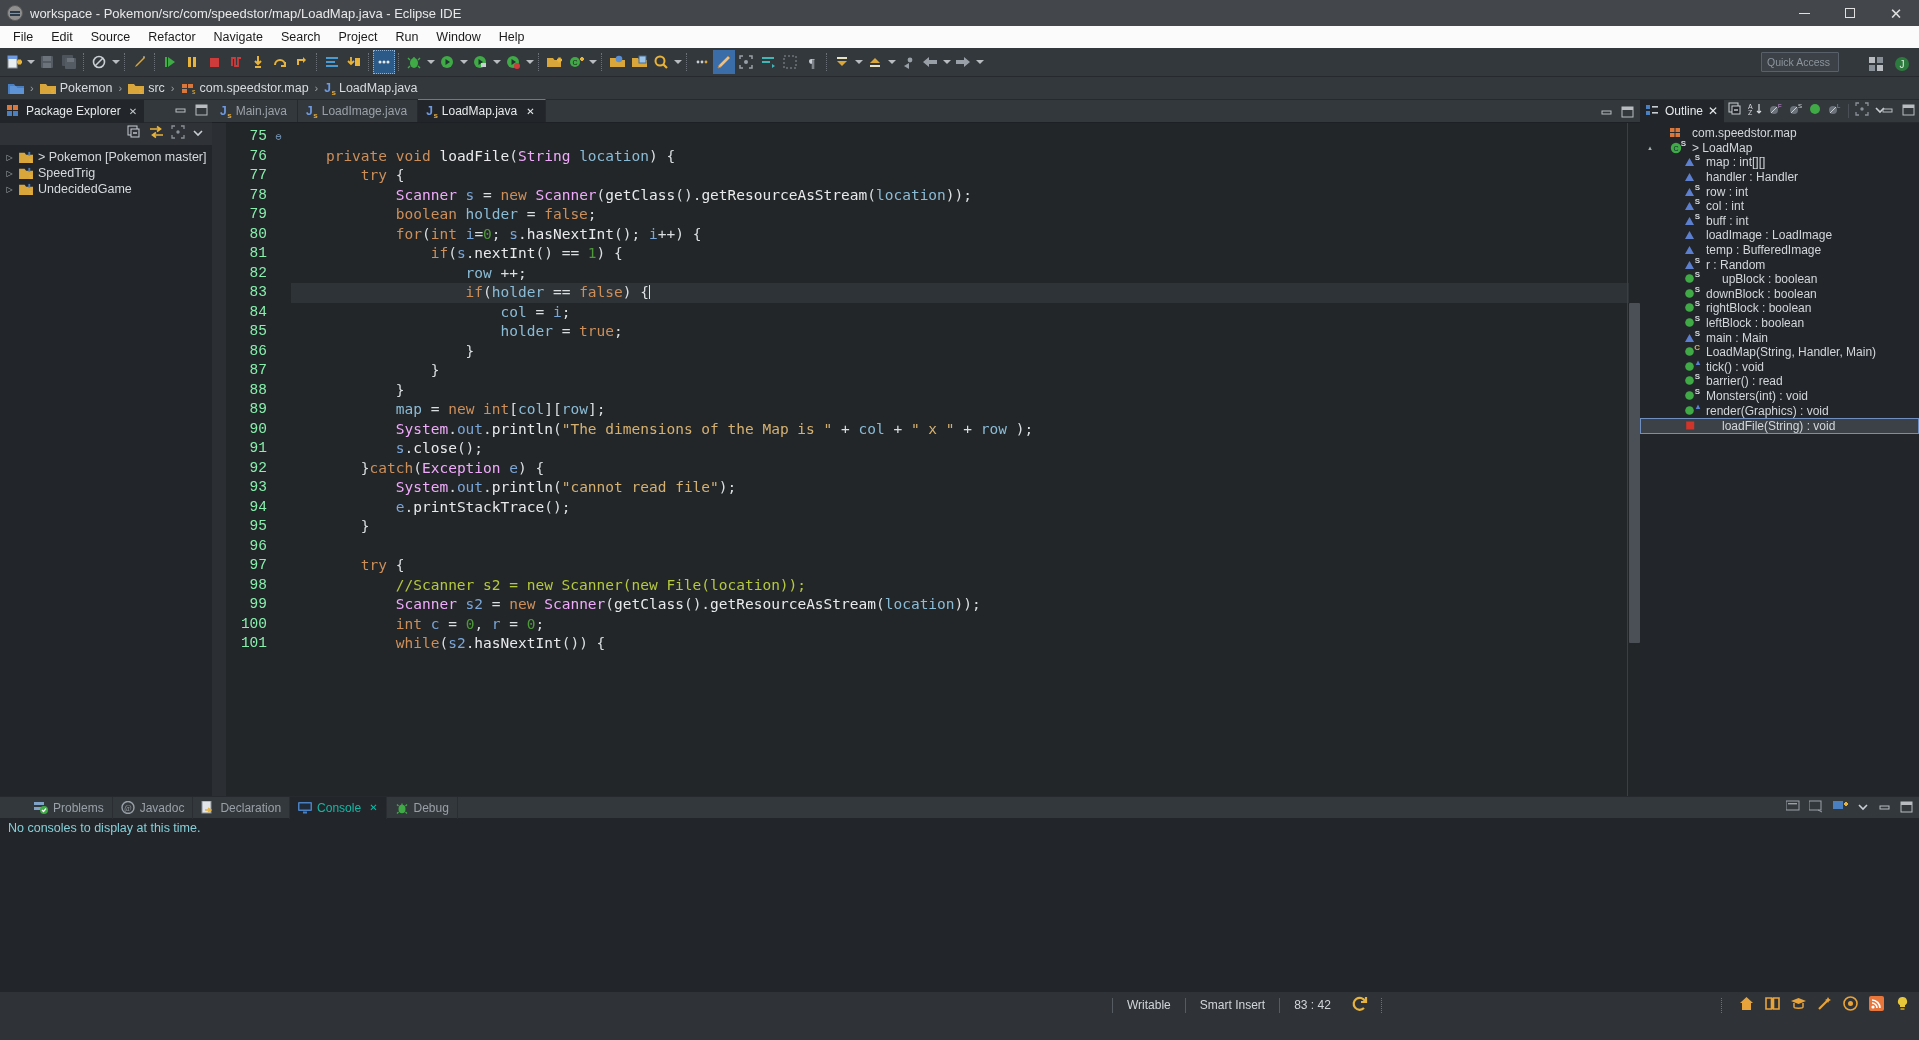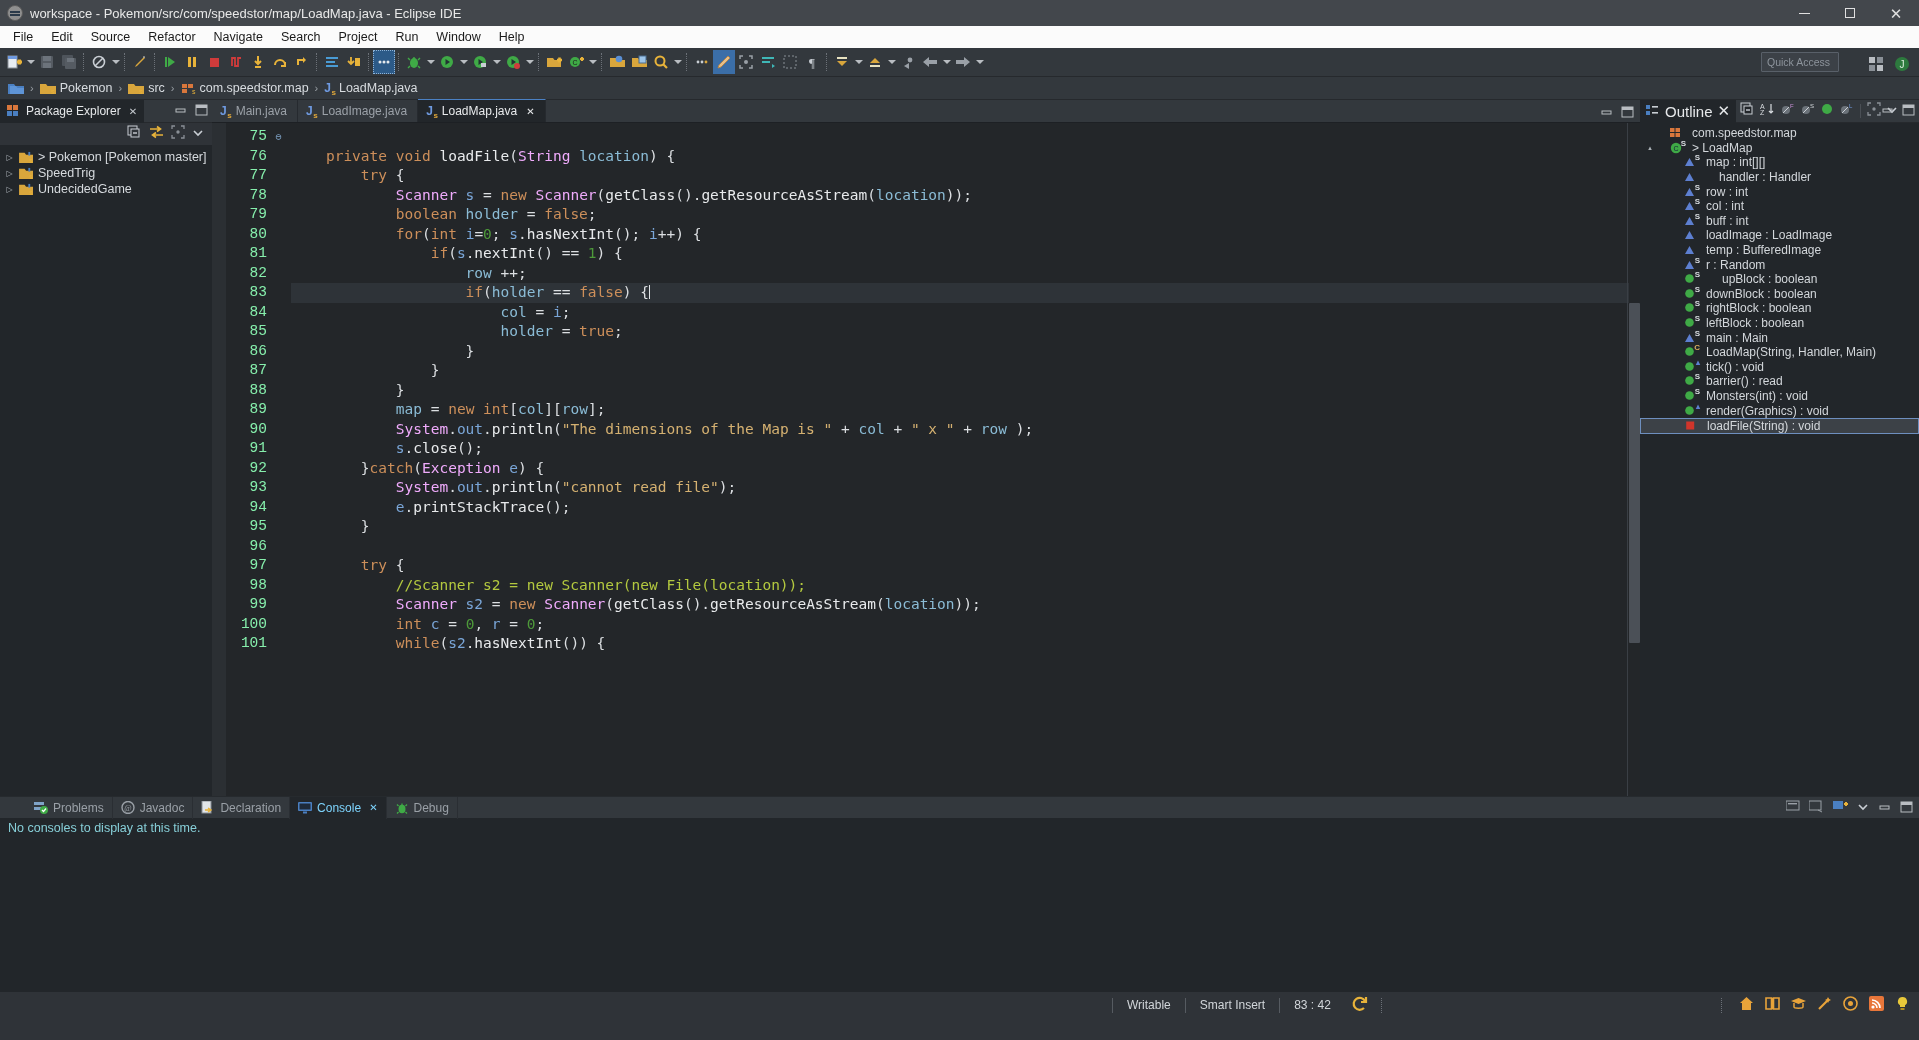--- a/index.html
+++ b/index.html
@@ -140,36 +140,36 @@
     position: absolute; right: 0; top: 180px; width: 11px; height: 340px; background: #4b5057; border-radius: 1px;
   }
   .code-scrollbg { position:absolute; right:0; top:0; bottom:0; width:11px; background:#232629; }
   .ruler { position: absolute; right: 12px; top: 0; bottom: 0; width: 1px; background: #3a3f45; }
 
   
   .outline { width: 279px; background: #2f3338; display: flex; flex-direction: column; flex: none; }
   .outline .viewhead { padding-left: 0; }
   .out-tab {
     display:flex; align-items:center; gap:5px; height:23px; padding:0 6px;
-    font-size:15px; color:#e6e8ea; background:#22262a;
+    font-size:12px; color:#e6e8ea; background:#22262a;
   }
   .out-tools { display:flex; align-items:center; gap:5px; margin-left:4px; }
   .outlist { flex: 1; background: #22262a; padding-top: 3px; font-size: 12px; color: #d3d7db; }
   .orow { display: flex; align-items: center; height: 14.6px; gap: 4px; }
   .orow.sel { background: #3c4147; border: 1px solid #6e8fbf; height: 16px; }
   .obadge { position: relative; width: 15px; height: 12px; flex: none; }
   .obadge .sup { position: absolute; right: -1px; top: -3px; font-size: 8px; color: #d8dce0; font-weight: bold; }
 
   
   .bottom { height: 196px; background: #2f3338; display: flex; flex-direction: column; }
   .btabs { height: 22px; background: #33383d; display: flex; align-items: center; position: relative;
            padding-left: 26px; border-top: 1px solid #262a2e; }
   .btab { display: flex; align-items: center; gap: 5px; height: 22px; padding: 0 8px;
           font-size: 12px; color: #9aa0a7; border-right: 1px solid #2a2e33; white-space: nowrap; }
-  .btab.active { background: #22262a; color: #7dd3fc; }
+  .btab.active { background: #22262a; color: #14b8a6; }
   .btab .x { font-size: 10px; margin-left: 3px; }
   .btabs .bctl { position: absolute; right: 6px; display: flex; gap: 9px; align-items: center; }
   .console-body { flex: 1; background: #22262a; padding: 3px 8px; font-size: 12.5px; color: #87cfd8; }
 
   
   .status { height: 26px; background: #2f3338; display: flex; align-items: center;
             font-size: 12px; color: #d2d6da; position: relative; }
   .st-sep { width: 1px; height: 15px; background: #565b61; margin: 0 0px; }
   .st-cell { padding: 0 14px; white-space: nowrap; }
   .status .right { position: absolute; right: 8px; display: flex; align-items: center; gap: 9px; }
@@ -761,21 +761,21 @@
               <path d="M5.5 1l4.5 8H1z" fill="#5d7fd0"></path>
             </svg><span class="sup">S</span></span>
           <span style="margin-left: 3px;">map : int[][]</span>
         </div>
         <div class="orow">
           <span style="width: 12px; text-align: center; color: rgb(170, 176, 182); font-size: 7px; flex: 0 0 auto; margin-left: 4px;"></span>
           <span style="width: 20px; flex: 0 0 auto;"></span>
           <span class="obadge"><svg width="11" height="10" viewBox="0 0 11 10">
               <path d="M5.5 1l4.5 8H1z" fill="#5d7fd0"></path>
             </svg></span>
-          <span style="margin-left: 16px;">handler : Handler</span>
+          <span style="margin-left: 3px;">handler : Handler</span>
         </div>
         <div class="orow">
           <span style="width: 12px; text-align: center; color: rgb(170, 176, 182); font-size: 7px; flex: 0 0 auto; margin-left: 4px;"></span>
           <span style="width: 20px; flex: 0 0 auto;"></span>
           <span class="obadge"><svg width="11" height="10" viewBox="0 0 11 10">
               <path d="M5.5 1l4.5 8H1z" fill="#5d7fd0"></path>
             </svg><span class="sup">S</span></span>
           <span style="margin-left: 3px;">row : int</span>
         </div>
         <div class="orow">
@@ -897,21 +897,21 @@
               <circle cx="5.5" cy="5.5" r="4.3" fill="#3faa46"></circle>
             </svg><span class="sup" style="color: rgb(93, 127, 208);">▴</span></span>
           <span style="margin-left: 3px;">render(Graphics) : void</span>
         </div>
         <div class="orow sel">
           <span style="width: 12px; text-align: center; color: rgb(170, 176, 182); font-size: 7px; flex: 0 0 auto; margin-left: 4px;"></span>
           <span style="width: 20px; flex: 0 0 auto;"></span>
           <span class="obadge"><svg width="11" height="11" viewBox="0 0 11 11">
               <rect x="1.2" y="1.5" width="8" height="8" fill="#d0352b"></rect>
             </svg></span>
-          <span style="margin-left: 3px; text-align: right;">loadFile(String) : void</span>
+          <span style="margin-left: 18px; text-align: right;">loadFile(String) : void</span>
         </div>
       </div>
   </div>
 </div>
 
 <div class="bottom">
   <div class="btabs">
     <div class="btab">
       <svg width="14" height="13" viewBox="0 0 14 13">
           <rect x="0" y="1" width="10" height="3" fill="#7fa3c7"></rect>

